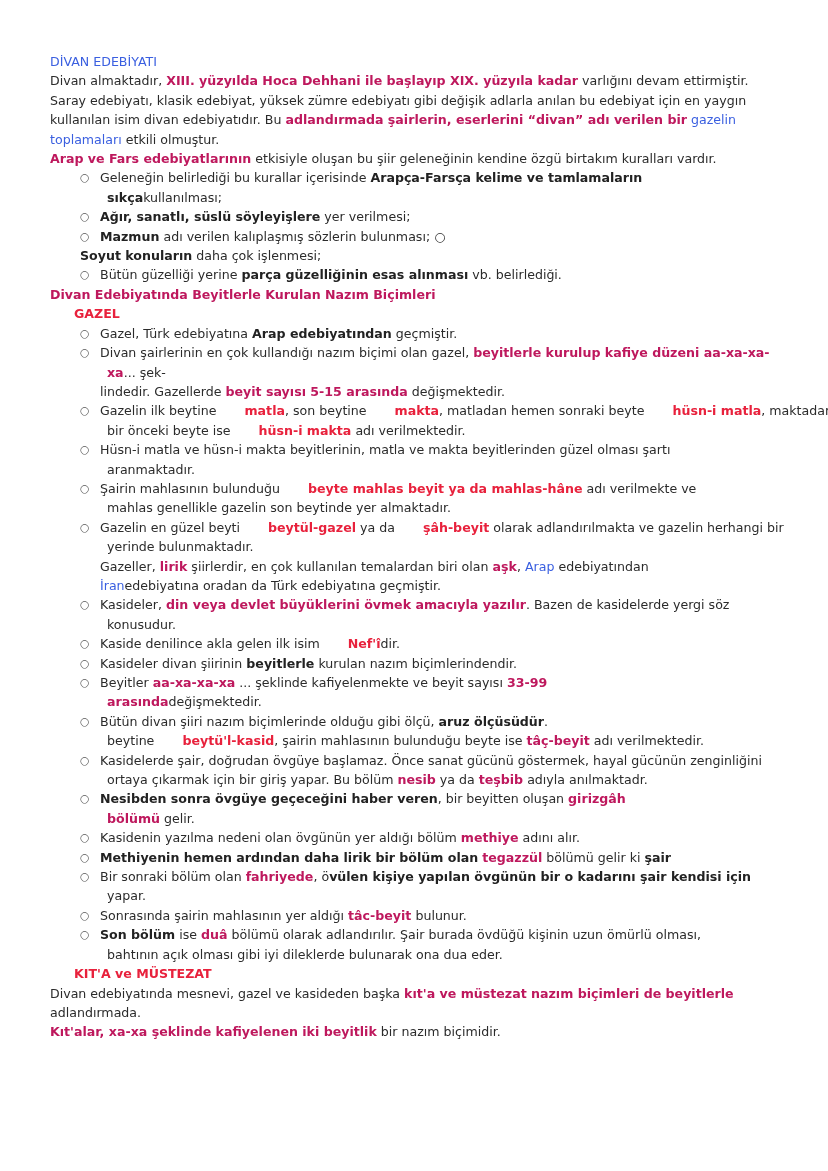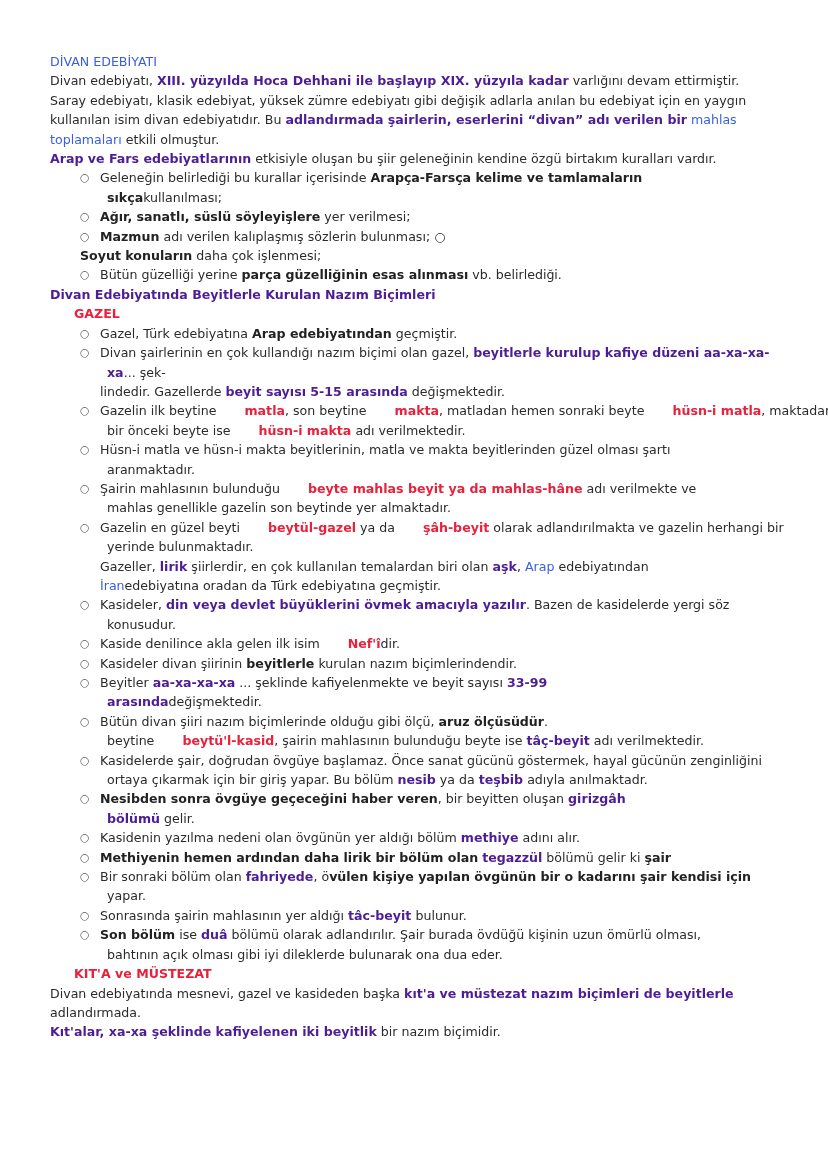--- a/index.html
+++ b/index.html
@@ -2,36 +2,36 @@
 <html><head>
 <meta charset="utf-8">
 <style>
   html, body { margin: 0; padding: 0; background: #ffffff; }
   body { width: 828px; height: 1171px; position: relative; overflow: hidden;
          font-family: "DejaVu Sans", sans-serif; color: #2b2b2b; }
   #doc { position: absolute; left: 50px; top: 52px; width: 730px; font-size: 12.6px; line-height: 19.4px; }
   .line { white-space: nowrap; }
   .b { font-weight: bold; color: #222; text-align: center; }
   .blue { color: #3a5fe0; text-align: center; }
-  .blueb { color: #4c1d95; font-weight: bold; }
+  .blueb { color: #be185d; font-weight: bold; }
   .redb { color: #e8213c; font-weight: bold; margin-left: 24px; }
   .li { position: relative; padding-left: 50px; }
   .li .bullet { position: absolute; left: 30px; top: 0; color: #555; font-size: 11px; }
   .ind1 { padding-left: 50px; }
   .ind2 { padding-left: 57px; }
   .ind0 { padding-left: 30px; }
 </style>
 </head>
 <body>
 
 <div id="doc">
     <div class="line "><span class="blue">DİVAN EDEBİYATI</span></div>
-    <div class="line "><span>Divan edebiyatı, </span><span class="blueb">XIII. yüzyılda Hoca Dehhani ile başlayıp XIX. yüzyıla kadar</span><span> varlığını devam ettirmiştir.</span></div>
+    <div class="line "><span>Divan almaktadır, </span><span class="blueb">XIII. yüzyılda Hoca Dehhani ile başlayıp XIX. yüzyıla kadar</span><span> varlığını devam ettirmiştir.</span></div>
     <div class="line "><span>Saray edebiyatı, klasik edebiyat, yüksek zümre edebiyatı gibi değişik adlarla anılan bu edebiyat için en yaygın</span></div>
-    <div class="line "><span>kullanılan isim divan edebiyatıdır. Bu </span><span class="blueb">adlandırmada şairlerin, eserlerini “divan” adı verilen bir</span><span class="blue"> mahlas</span></div>
+    <div class="line "><span>kullanılan isim divan edebiyatıdır. Bu </span><span class="blueb">adlandırmada şairlerin, eserlerini “divan” adı verilen bir</span><span class="blue"> gazelin</span></div>
     <div class="line "><span class="blue">toplamaları</span><span> etkili olmuştur.</span></div>
     <div class="line "><span class="blueb">Arap ve Fars edebiyatlarının</span><span> etkisiyle oluşan bu şiir geleneğinin kendine özgü birtakım kuralları vardır.</span></div>
     <div class="line li"><span class="bullet">○</span><span>Geleneğin belirlediği bu kurallar içerisinde </span><span class="b">Arapça-Farsça kelime ve tamlamaların</span></div>
     <div class="line ind2"><span class="b">sıkça</span><span>kullanılması;</span></div>
     <div class="line li"><span class="bullet">○</span><span class="b">Ağır, sanatlı, süslü söyleyişlere</span><span> yer verilmesi;</span></div>
     <div class="line li"><span class="bullet">○</span><span class="b">Mazmun</span><span> adı verilen kalıplaşmış sözlerin bulunması; ○</span></div>
     <div class="line ind0"><span class="b">Soyut konuların</span><span>  daha  çok işlenmesi;</span></div>
     <div class="line li"><span class="bullet">○</span><span> Bütün güzelliği  yerine  </span><span class="b">parça güzelliğinin esas alınması</span><span>  vb.  belirlediği.</span></div>
     <div class="line "><span class="blueb">Divan Edebiyatında Beyitlerle Kurulan Nazım Biçimleri</span></div>
     <div class="line "><span class="redb">GAZEL</span></div>

